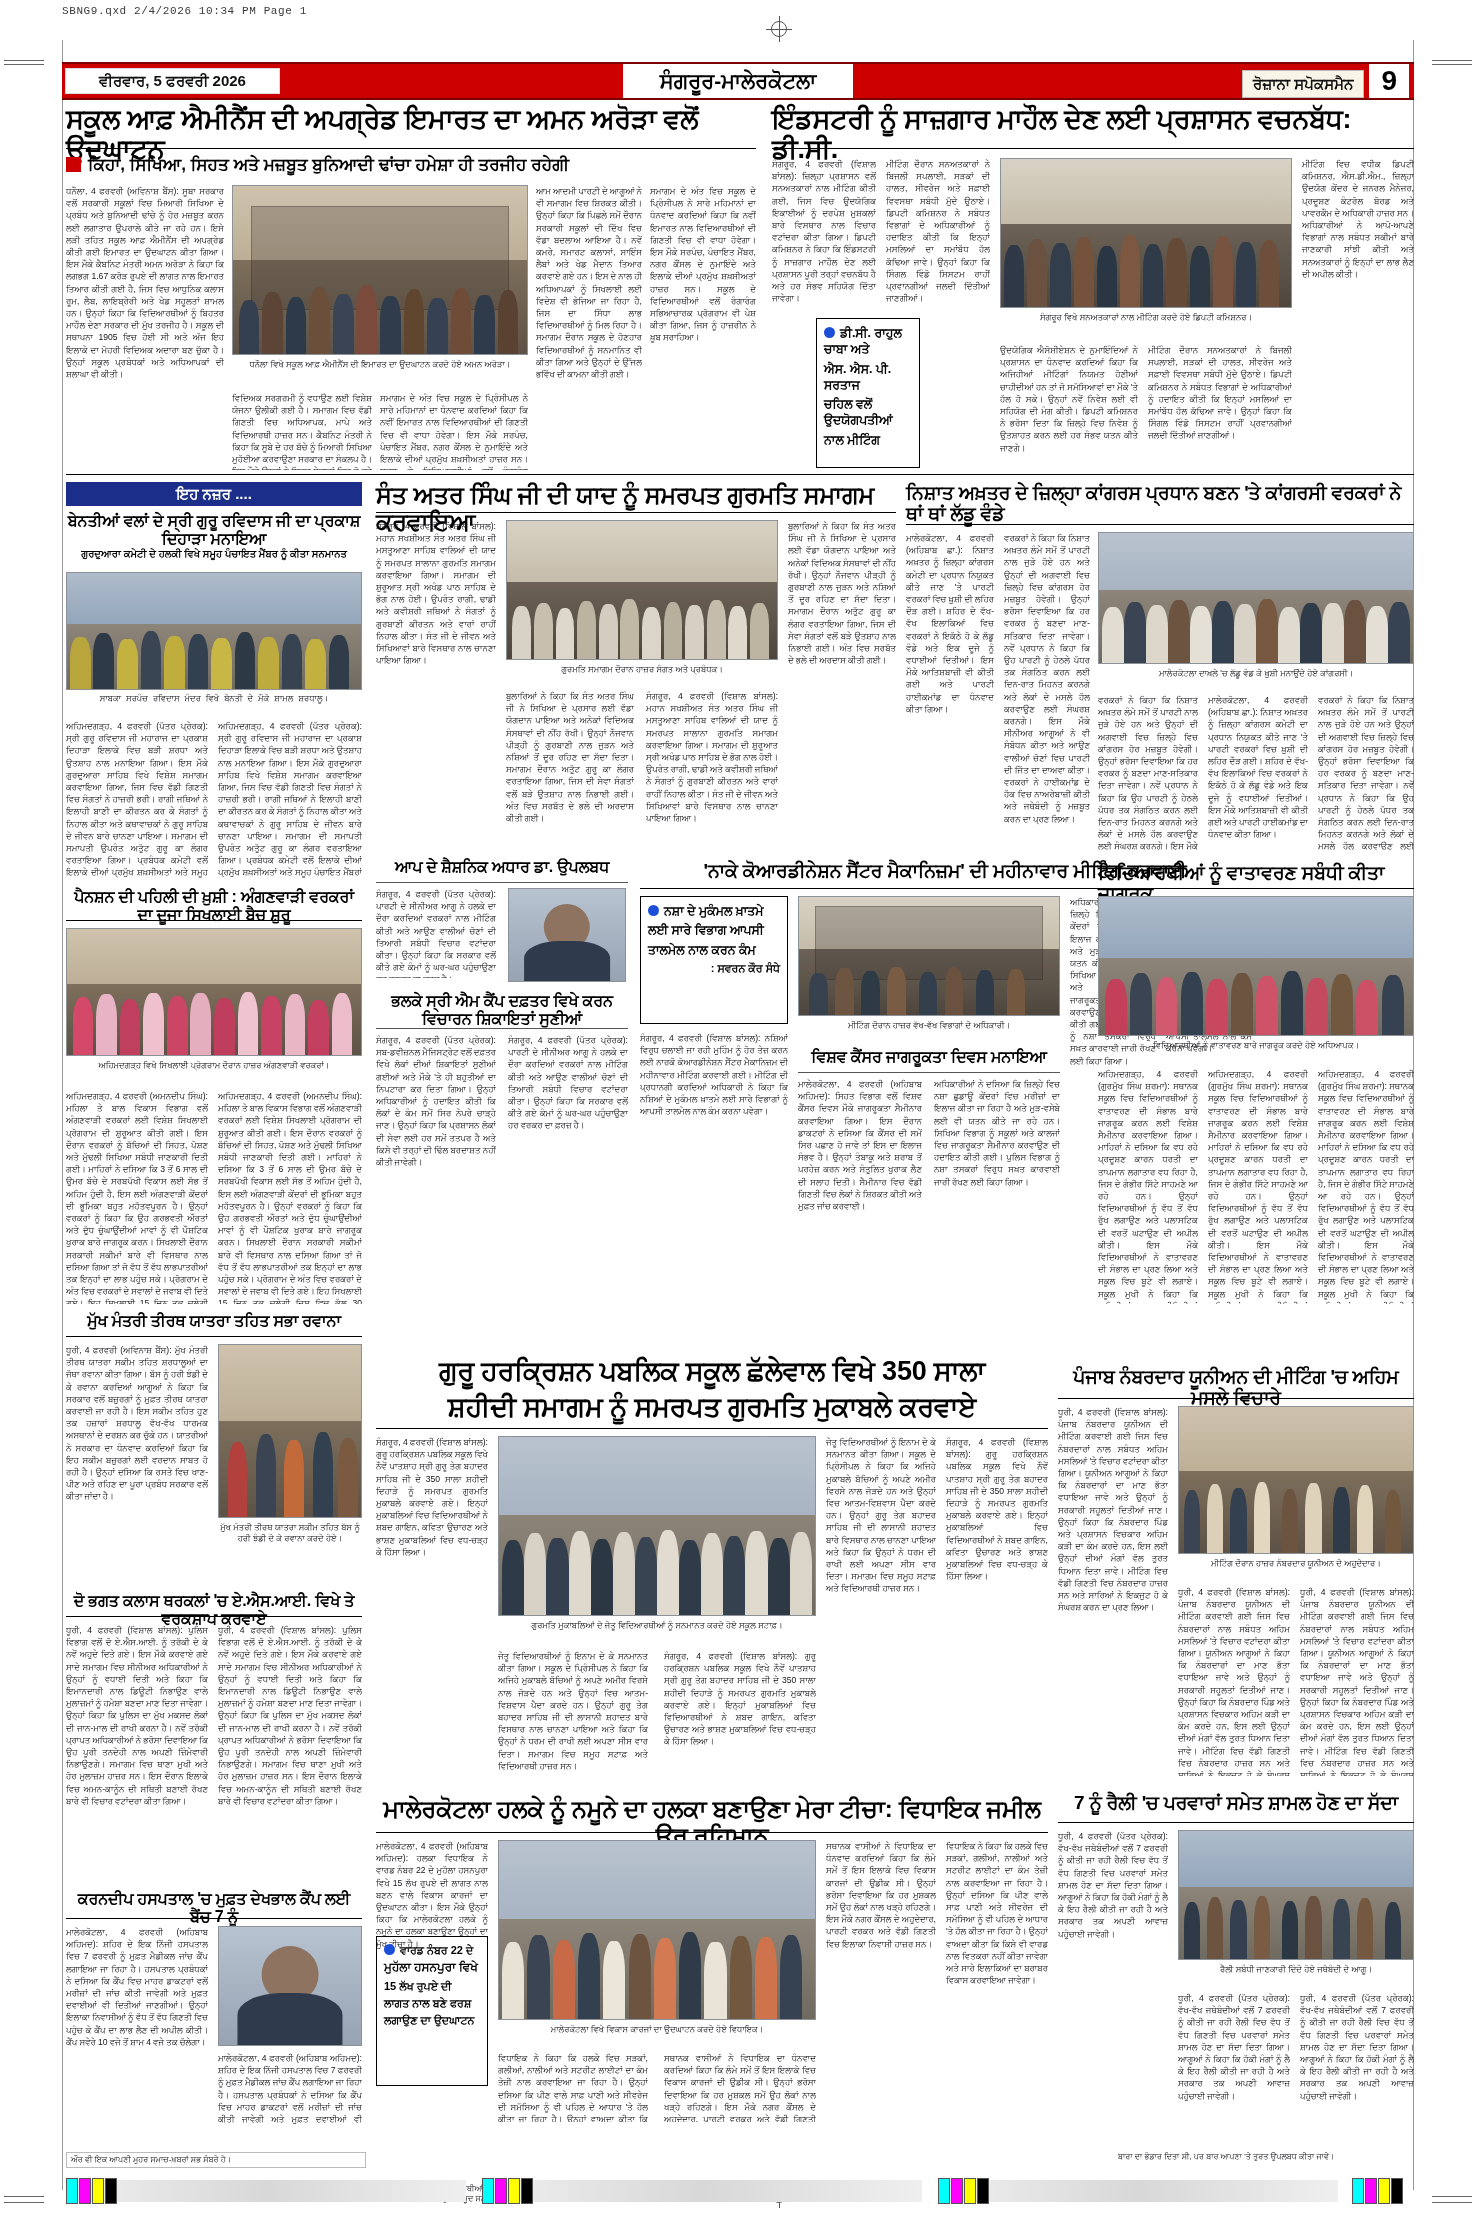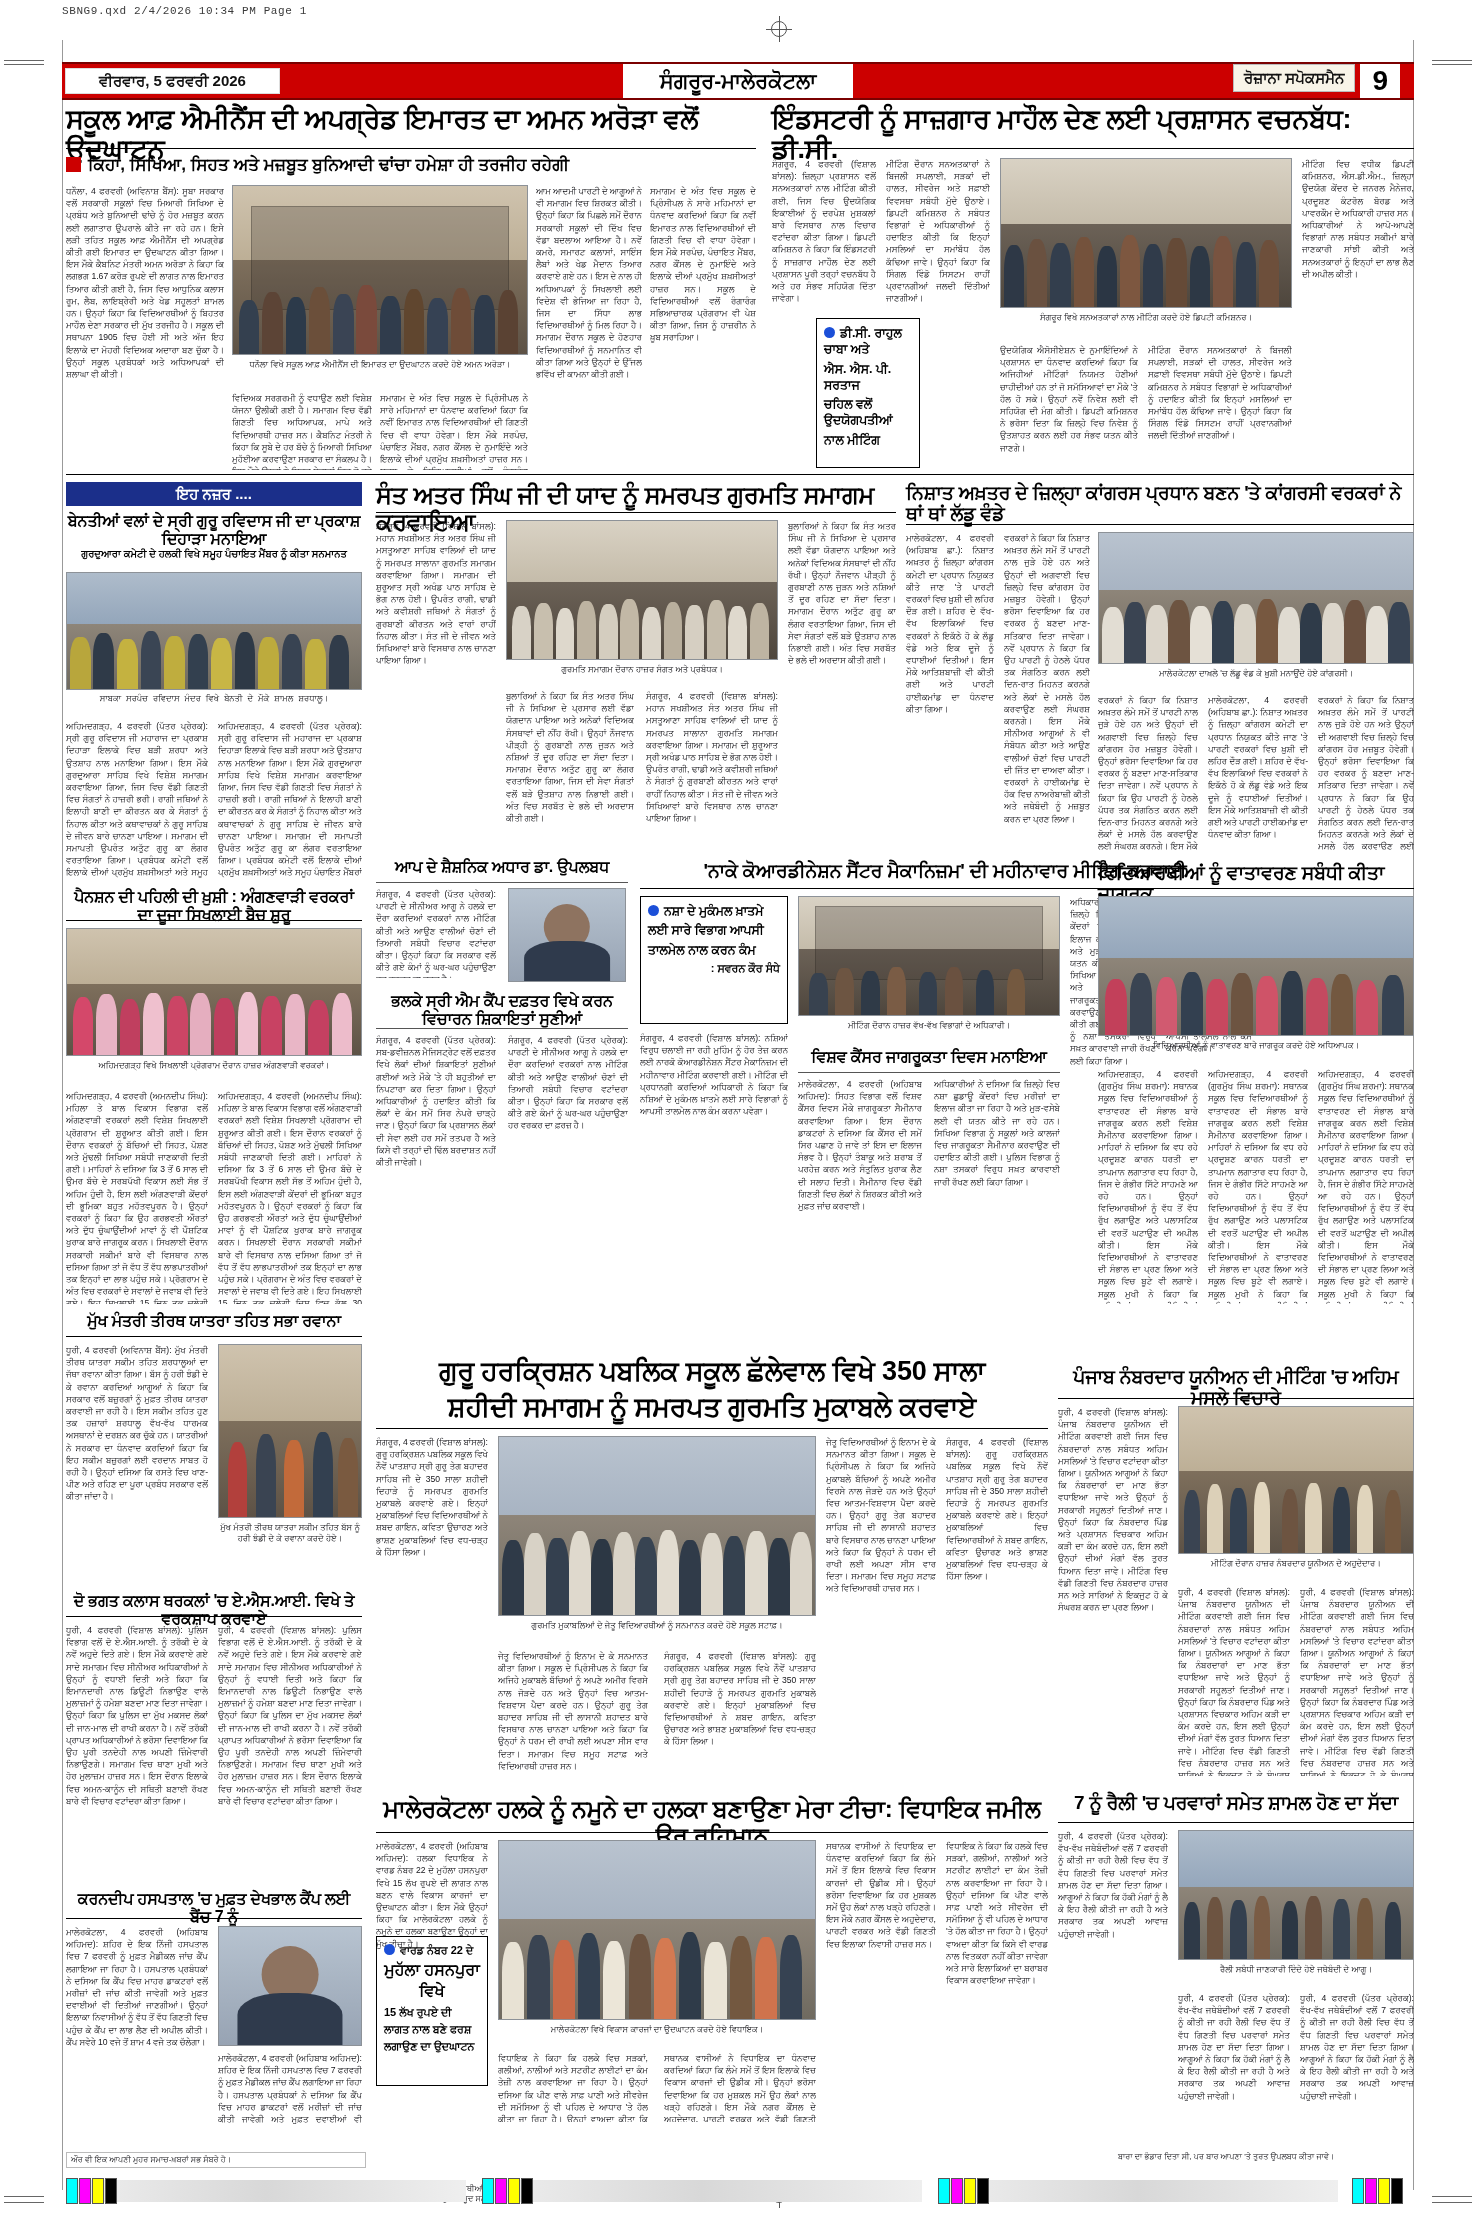--- a/index.html
+++ b/index.html
@@ -95,22 +95,22 @@
     padding: 0 16px;
     min-width: 230px;
   }
   .mh-center span {
     color: #000;
     font-weight: bold;
     font-size: 21px;
     white-space: nowrap;
   }
   .mh-right {
-    display: flex; align-items: flex-start; height: 100%;
-    margin-right: 14px;
+    display: flex; align-items: flex-end; height: 100%;
+    margin-right: 5px;
   }
   .mh-brand {
     background: #f8f4e8;
     color: #111;
     font-weight: bold;
     font-size: 15px;
     padding: 4px 10px;
     white-space: nowrap;
     border: 1px solid #bbb;
   }
@@ -707,21 +707,21 @@
   <div class="hr-blk" style="left:376px; top:1832px; width:672px;"></div>
 
   <div class="body" style="position:absolute; left:376px; top:1840px; width:112px; height:280px; overflow:hidden;">ਮਾਲੇਰਕੋਟਲਾ, 4 ਫਰਵਰੀ (ਅਹਿਬਾਬ ਅਹਿਮਦ): ਹਲਕਾ ਵਿਧਾਇਕ ਨੇ ਵਾਰਡ ਨੰਬਰ 22 ਦੇ ਮੁਹੱਲਾ ਹਸਨਪੁਰਾ ਵਿਖੇ 15 ਲੱਖ ਰੁਪਏ ਦੀ ਲਾਗਤ ਨਾਲ ਬਣਨ ਵਾਲੇ ਵਿਕਾਸ ਕਾਰਜਾਂ ਦਾ ਉਦਘਾਟਨ ਕੀਤਾ। ਇਸ ਮੌਕੇ ਉਨ੍ਹਾਂ ਕਿਹਾ ਕਿ ਮਾਲੇਰਕੋਟਲਾ ਹਲਕੇ ਨੂੰ ਨਮੂਨੇ ਦਾ ਹਲਕਾ ਬਣਾਉਣਾ ਉਨ੍ਹਾਂ ਦਾ ਮੁੱਖ ਟੀਚਾ ਹੈ।</div>
 
   <div class="quotebox" style="left:376px; top:1930px; width:112px; height:0px; border:none; padding:0;"></div>
 
   <div class="quotebox" style="left:376px; top:1936px; width:112px; height:150px;">
     <div class="qhead" style="text-align:left; font-size:11px;">
       <span class="qbul"></span><span>ਵਾਰਡ ਨੰਬਰ 22 ਦੇ</span>
     </div>
-    <div class="qhead" style="text-align:center; font-size:16px; margin-top:3px;">ਮੁਹੱਲਾ ਹਸਨਪੁਰਾ ਵਿਖੇ</div>
+    <div class="qhead" style="text-align:left; font-size:12px; margin-top:3px;">ਮੁਹੱਲਾ ਹਸਨਪੁਰਾ ਵਿਖੇ</div>
     <div class="qhead" style="text-align:left; font-size:11px; margin-top:3px;">15 ਲੱਖ ਰੁਪਏ ਦੀ</div>
     <div class="qhead" style="text-align:left; font-size:11px; margin-top:3px;">ਲਾਗਤ ਨਾਲ ਬਣੇ ਫਰਸ਼</div>
     <div class="qhead" style="text-align:left; font-size:11px; margin-top:3px;">ਲਗਾਉਣ ਦਾ ਉਦਘਾਟਨ</div>
   </div>
 
   <div class="photo" style="position:absolute; left:498px; top:1840px; width:318px; height:180px;">
     <div class="sky"></div>
       <div class="ground"></div>
     <div class="crowd">
       <i style="left:1%;height:70%;background:#e8e2d4"></i>

